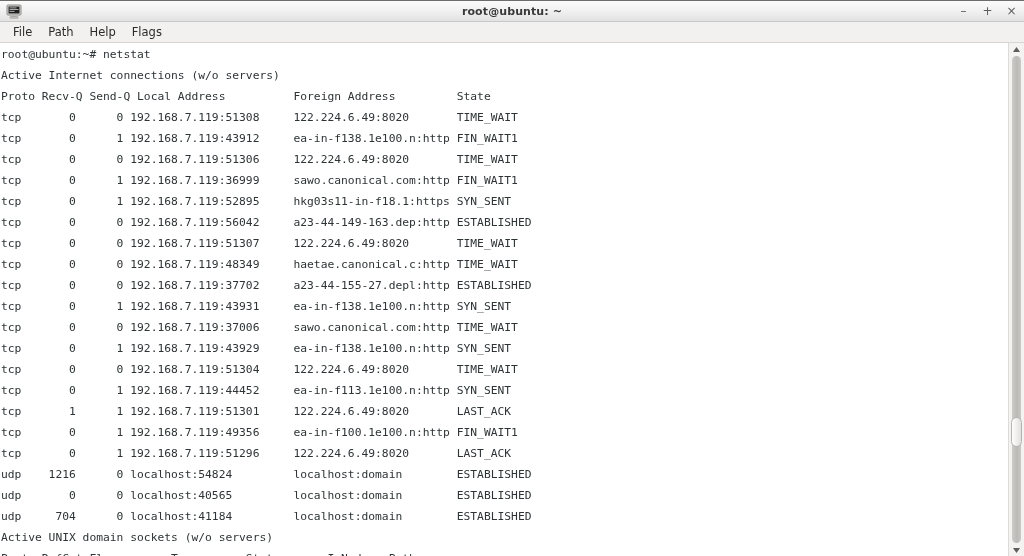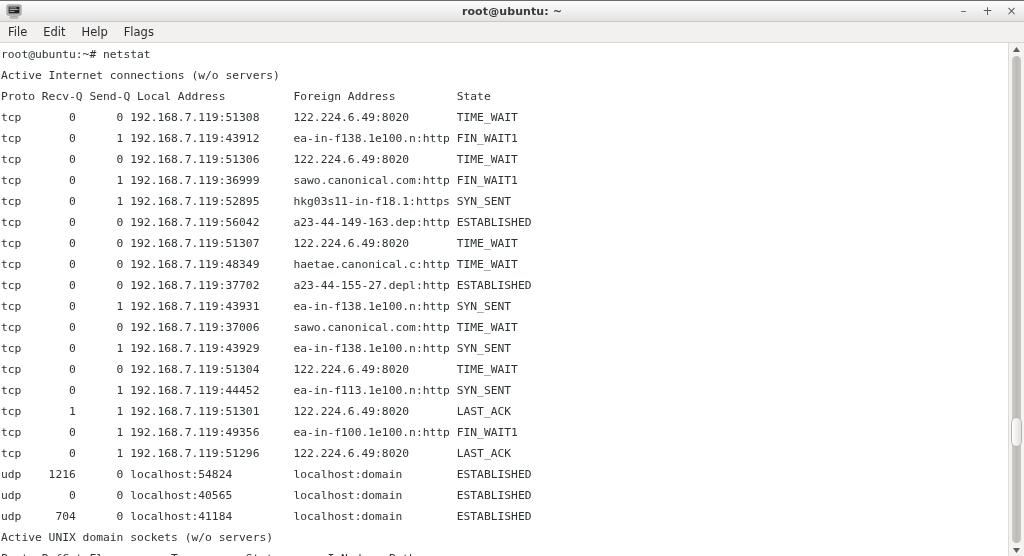--- a/index.html
+++ b/index.html
@@ -77,20 +77,21 @@
   }
 
   
   .menubar {
     height: 21px;
     min-height: 21px;
     background: #f2f1f0;
     border-bottom: 1px solid #d8d6d3;
     display: flex;
     align-items: center;
+    padding-left: 5px;
     box-sizing: border-box;
     user-select: none;
   }
   .menu-item {
     font-size: 11.5px;
     color: #2b2b2b;
     padding: 2px 8px;
     cursor: default;
     border-radius: 2px;
   }
@@ -180,21 +181,21 @@
     <div class="titlebar-title">root@ubuntu: ~</div>
     <div class="titlebar-buttons">
       <div class="win-btn">–</div>
       <div class="win-btn">+</div>
       <div class="win-btn">×</div>
     </div>
   </div>
 
   <div class="menubar">
     <div class="menu-item">File</div>
-    <div class="menu-item">Edit</div>
+    <div class="menu-item">Path</div>
     <div class="menu-item">Help</div>
     <div class="menu-item">Flags</div>
   </div>
 
   <div class="term-wrap">
     <div class="term">
       <pre class="term-text" id="term-text">root@ubuntu:~# netstat
 Active Internet connections (w/o servers)
 Proto Recv-Q Send-Q Local Address          Foreign Address         State
 tcp       0      0 192.168.7.119:51308     122.224.6.49:8020       TIME_WAIT

